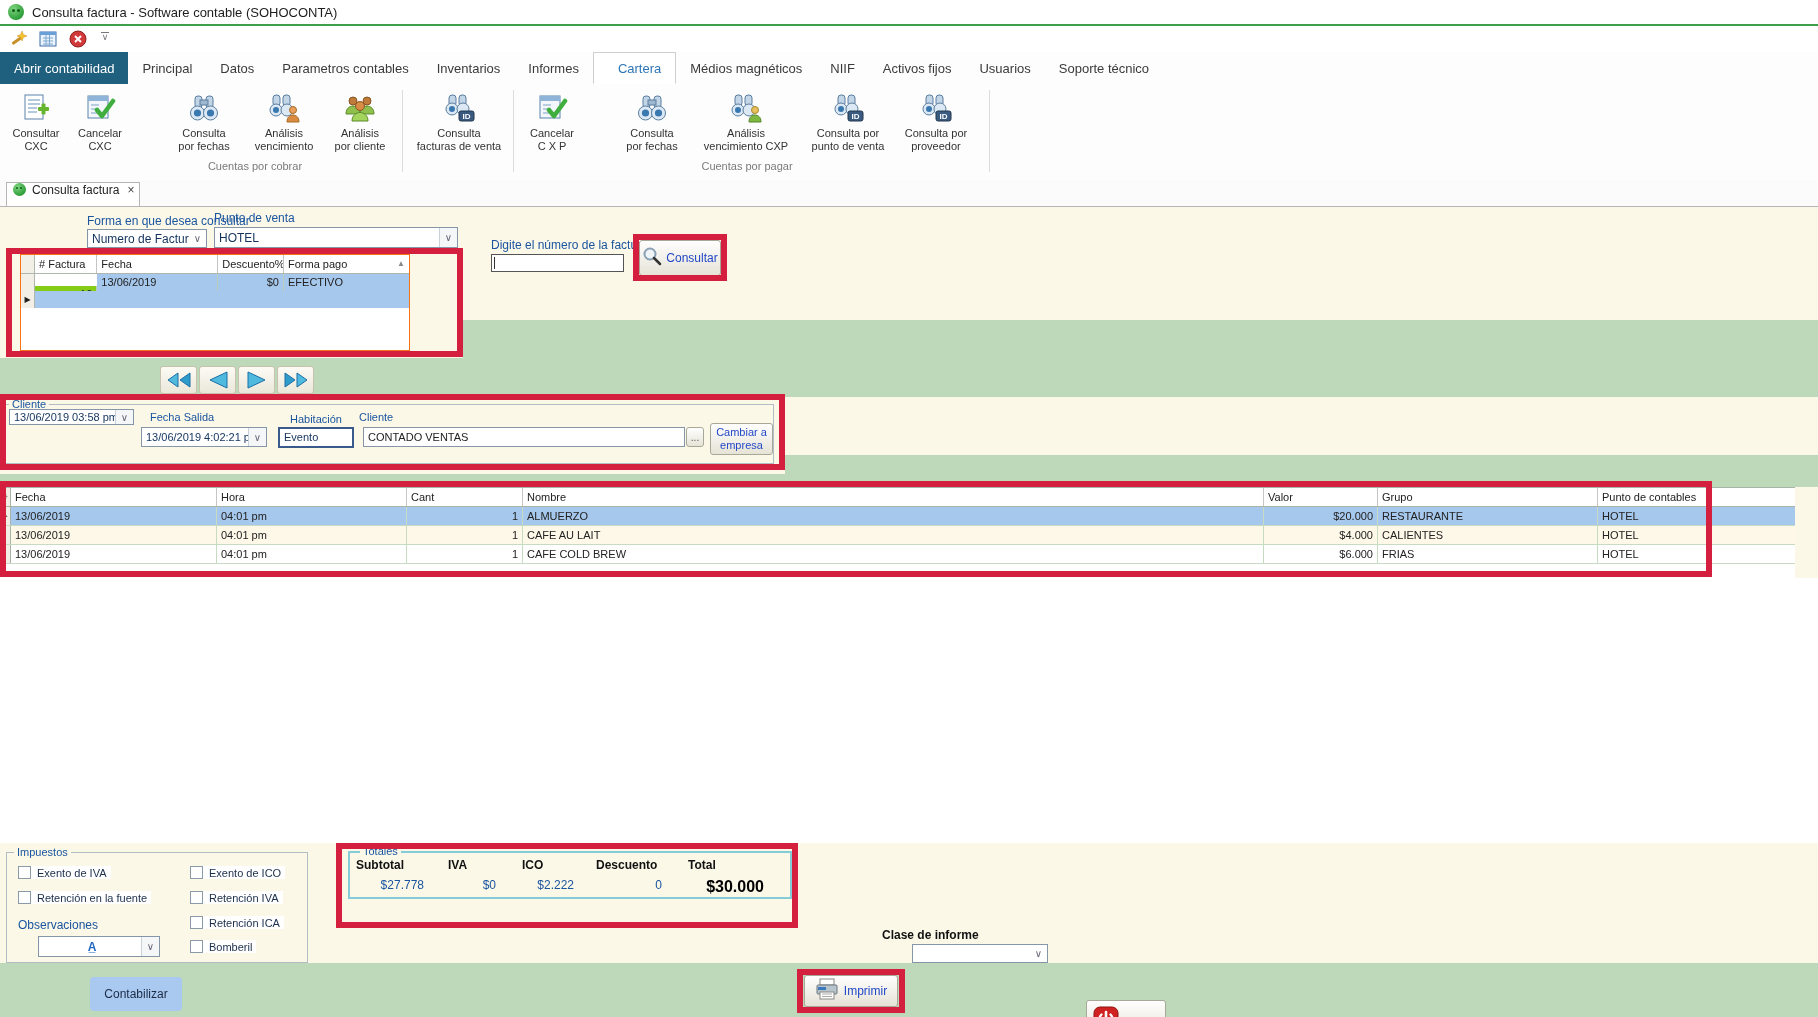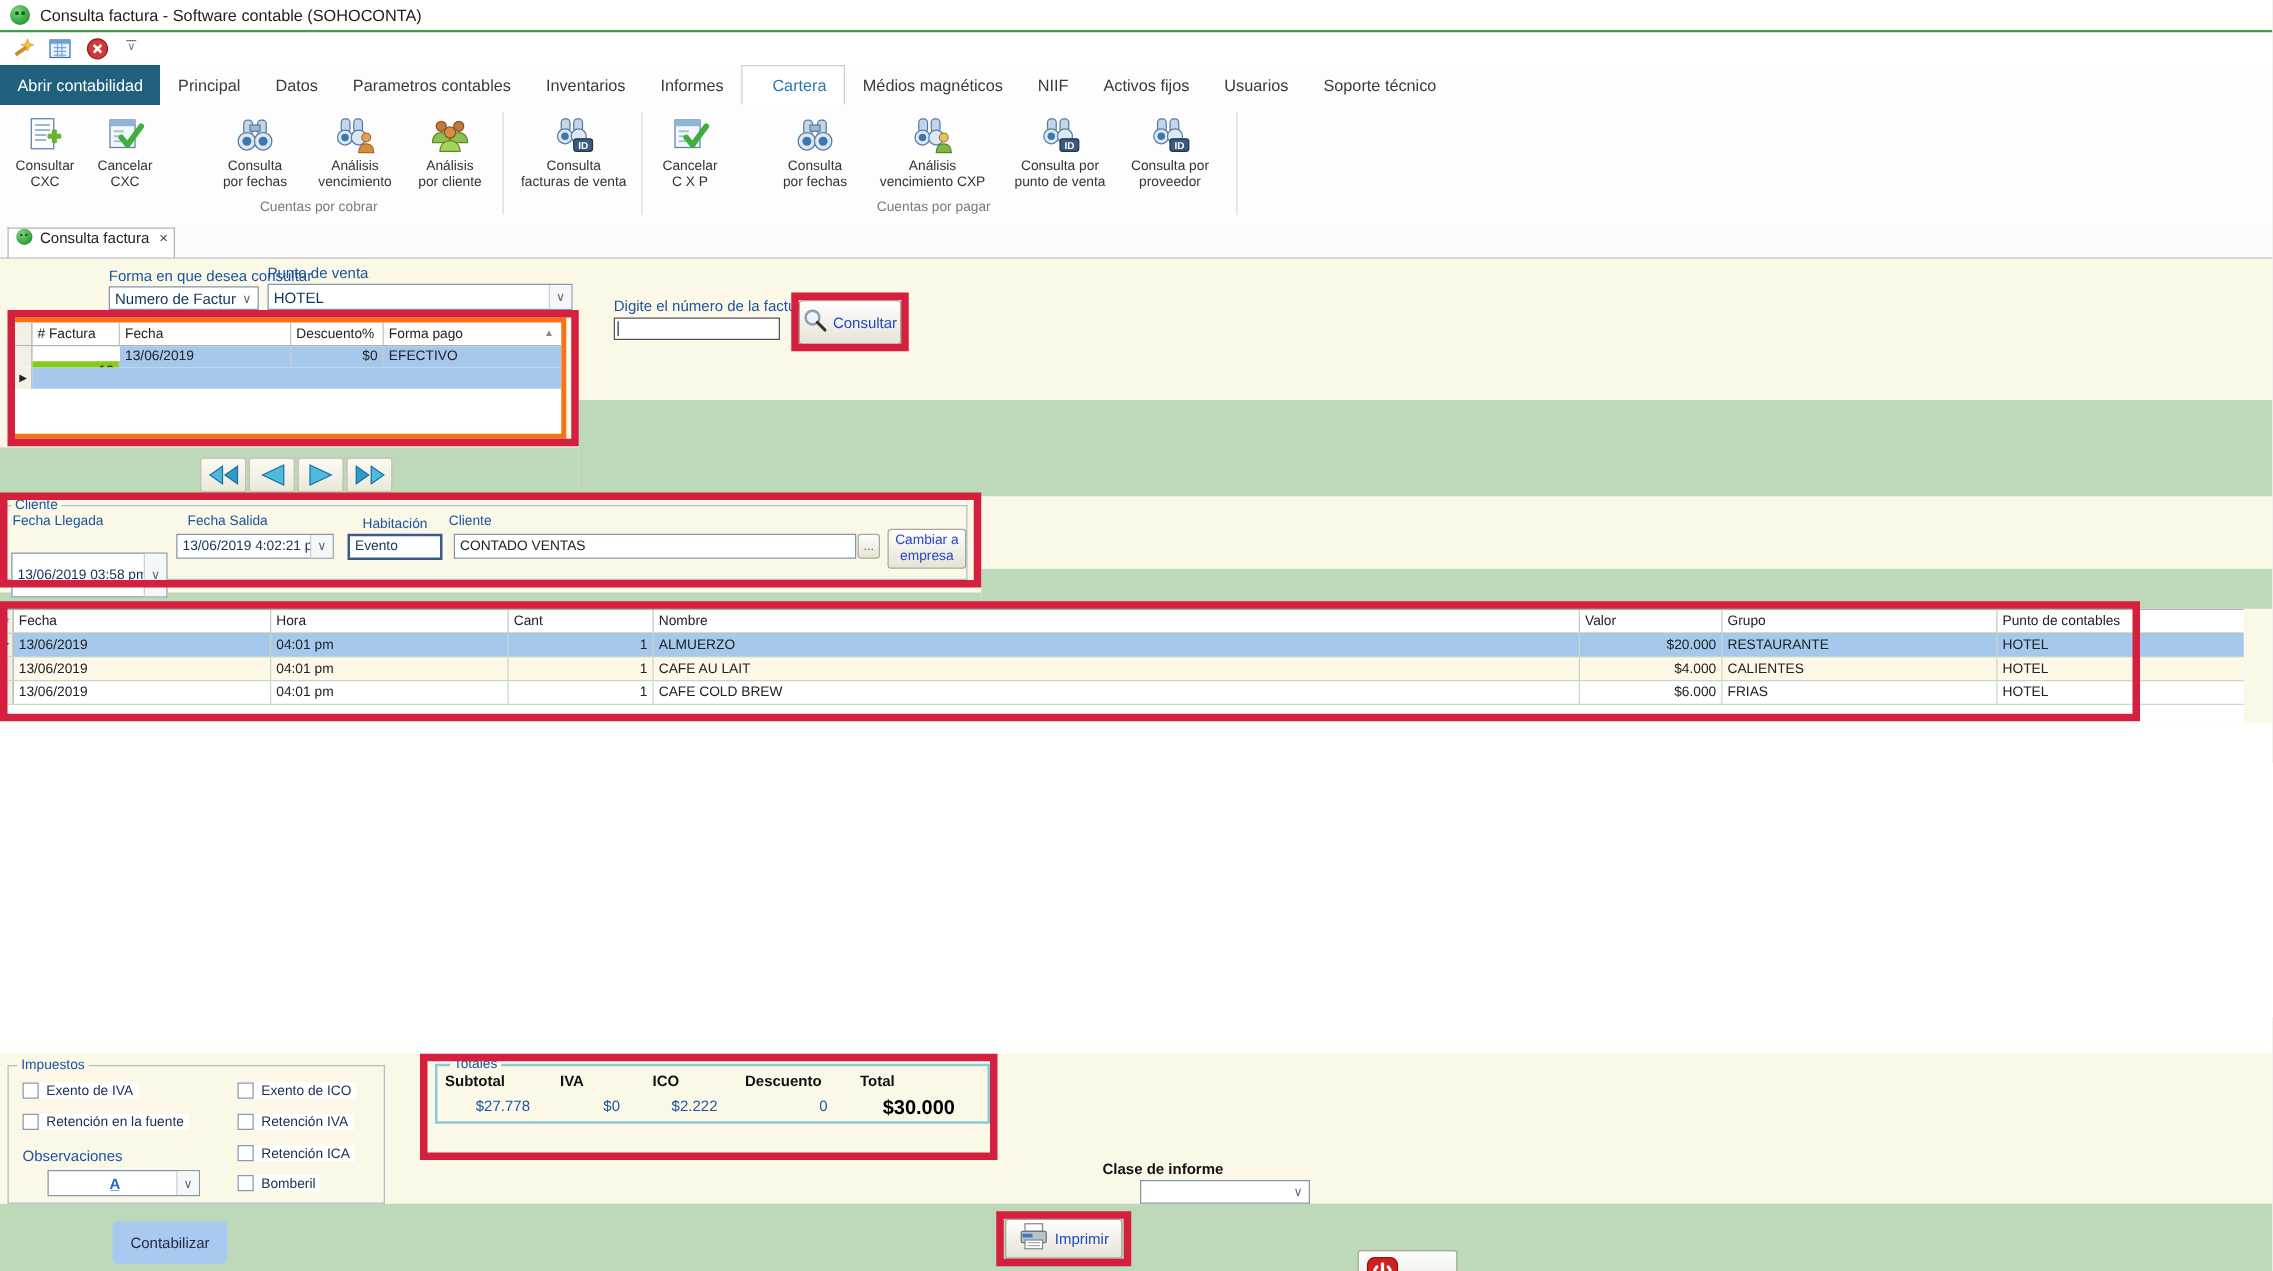--- a/index.html
+++ b/index.html
@@ -46,21 +46,21 @@
   .combo .txt{flex:1;padding-left:4px;font-size:12px;color:#12335c;white-space:nowrap;overflow:hidden;}
   .combo .arr{width:17px;align-self:stretch;display:flex;align-items:center;justify-content:center;
               color:#667;font-size:10px;border-left:1px solid #c9d2da;background:#f4f6f8;}
   .redrect{border:6px solid #d51f3f;box-sizing:border-box;pointer-events:none;z-index:30;}
   .btn3d{background:linear-gradient(#fefefe,#e6e3d6);border:1px solid #a8a898;border-radius:3px;
          display:flex;align-items:center;justify-content:center;box-sizing:border-box;}
   .groupbox{border:1px solid #b2bec6;box-sizing:border-box;}
   .gblabel{position:absolute;background:#fcf8e8;padding:0 3px;font-size:11px;color:#1a55a0;}
   .cell{box-sizing:border-box;overflow:hidden;white-space:nowrap;}
   
-  #invgrid{left:8px;top:254px;width:445px;height:97px;background:#fff;border:4px solid #f97316;box-sizing:border-box;font-size:11px;}
+  #invgrid{left:20px;top:254px;width:390px;height:97px;background:#fff;border:1px solid #f97316;box-sizing:border-box;font-size:11px;}
   .irow{display:flex;height:17px;line-height:17px;}
   #invhead{height:18px;line-height:18px;border-bottom:1px solid #aeb6ae;}
   #invhead .cell{border-right:1px solid #c4c4c4;padding-left:4px;color:#222;}
   .irow .cell{border-right:1px solid #bccdbc;padding:0 4px;}
   .rowblue{background:#a6c8ec;}
   .selcol{width:13px;flex:none;border-right:1px solid #aeb6ae;background:#f2f0e6;color:#222;font-size:8px;
           display:flex;align-items:center;justify-content:center;}
   
   .navbtn{position:absolute;top:366px;width:35px;height:26px;background:linear-gradient(#fcfbf4,#eae7da);
           border:1px solid #c6c2ae;border-radius:3px;display:flex;align-items:center;justify-content:center;}
@@ -404,21 +404,21 @@
     <svg width="26" height="18" viewBox="0 0 26 18">
         <polygon points="2,2 12,9 2,16" fill="#2e9ccb" stroke="#1d6fa5"></polygon>
         <polygon points="14,2 24,9 14,16" fill="#4fb9de" stroke="#1d6fa5"></polygon>
       </svg>
   </div>
 
   <div class="abs groupbox" style="left:3px;top:404px;width:771px;height:60px;"></div>
   <div class="abs gblabel" style="left:9px;top:398px;">Cliente</div>
 
   <div class="abs bluelabel" style="left:10px;top:411px;font-size:11px;">Fecha Llegada</div>
-  <div class="abs combo" style="left:9px;top:442px;width:125px;height:36px;">
+  <div class="abs combo" style="left:9px;top:409px;width:125px;height:16px;">
     <span class="txt" style="font-size:11px;">13/06/2019 03:58 pm</span>
     <span class="arr">∨</span>
   </div>
 
   <div class="abs bluelabel" style="left:150px;top:411px;font-size:11px;">Fecha Salida</div>
   <div class="abs combo" style="left:141px;top:427px;width:126px;height:20px;">
     <span class="txt" style="font-size:11px;">13/06/2019 4:02:21 p.</span>
     <span class="arr">∨</span>
   </div>
 

